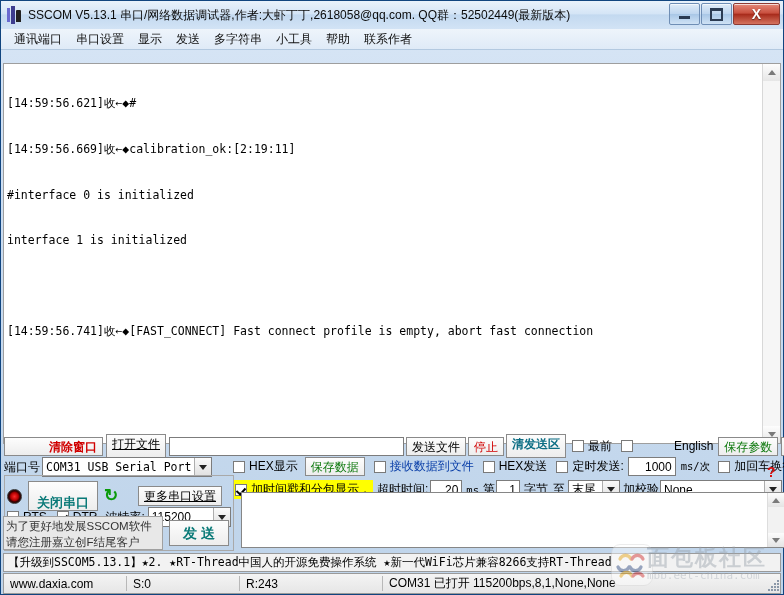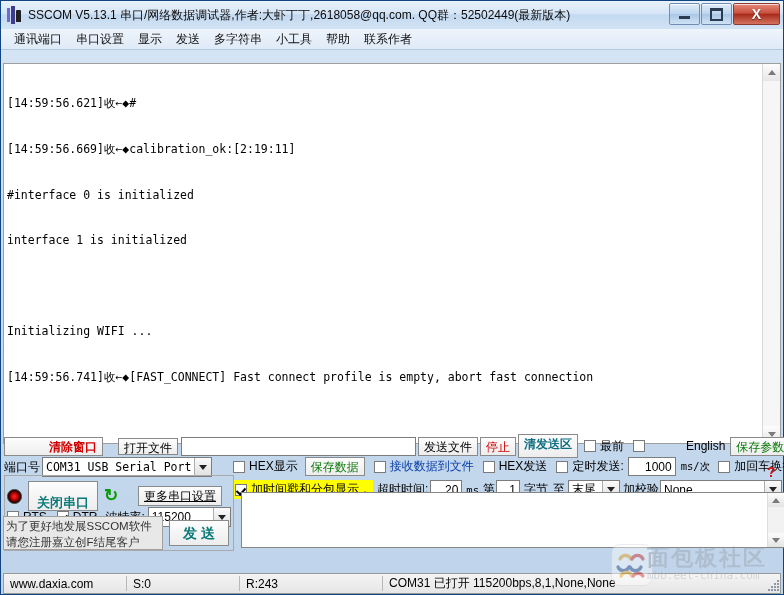--- a/index.html
+++ b/index.html
@@ -290,21 +290,20 @@
     <div class="menu-item">联系作者</div>
   </div>
 
   <div class="terminal-wrap">
     <div class="terminal">
       <div class="term-line">[14:59:56.621]收←◆#</div>
       <div class="term-line">[14:59:56.669]收←◆calibration_ok:[2:19:11]</div>
       <div class="term-line">#interface 0 is initialized</div>
       <div class="term-line">interface 1 is initialized</div>
       <div class="term-line"></div>
-      <div class="term-line">Initializing WIFI ...</div>
       <div class="term-line">[14:59:56.741]收←◆[FAST_CONNECT] Fast connect profile is empty, abort fast connection</div>
       <div class="term-line"></div>
       
       
       
     </div>
     <div class="vscroll">
       <div class="arrow up">
           <span class="tri-up"></span>
         </div>
@@ -312,21 +311,21 @@
       <div class="arrow down">
           <span class="tri-dn"></span>
         </div>
     </div>
   </div>
 
   <div class="panel">
 
     <div class="row" style="left:3px; top:1px;">
       <div class="btn red" style="height:19px;padding-left:44px;">清除窗口</div>
-      <div class="btn" style="height:17px; margin-left:15px;">打开文件</div>
+      <div class="btn" style="height:24px; margin-left:3px;text-decoration:underline;">打开文件</div>
       <input class="tbox" style="height: 19px; width: 235px; margin-left: 3px;" value="">
       <div class="btn" style="height:19px; margin-left:2px;">发送文件</div>
       <div class="btn red" style="height:19px; margin-left:2px; font-weight:normal;">停止</div>
       <div class="btn teal2" style="height:24px; margin-left:2px;">清发送区</div>
       <div class="chk" style="margin-left:6px;">
         <span class="box"></span>
         <span class="lbl">最前</span>
       </div>
       <div class="chk" style="margin-left:9px;gap:37px;">
         <span class="box"></span>
@@ -443,20 +442,21 @@
           <span class="tri-up"></span>
         </div>
       <div class="a" style="bottom:0;">
           <span class="tri-dn"></span>
         </div>
     </div>
   </div>
 
   <div class="qmark">?</div>
 
+  <div class="ticker">【升级到SSCOM5.13.1】★2.  ★RT-Thread中国人的开源免费操作系统 ★新一代WiFi芯片兼容8266支持RT-Thread</div>
 
   <div class="statusbar">
     <div class="cell" style="width:110px;">www.daxia.com</div>
     <div class="sep"></div>
     <div class="cell" style="width:100px;">S:0</div>
     <div class="sep"></div>
     <div class="cell" style="width:130px;">R:243</div>
     <div class="sep"></div>
     <div class="cell">COM31 已打开  115200bps,8,1,None,None</div>
   </div>

